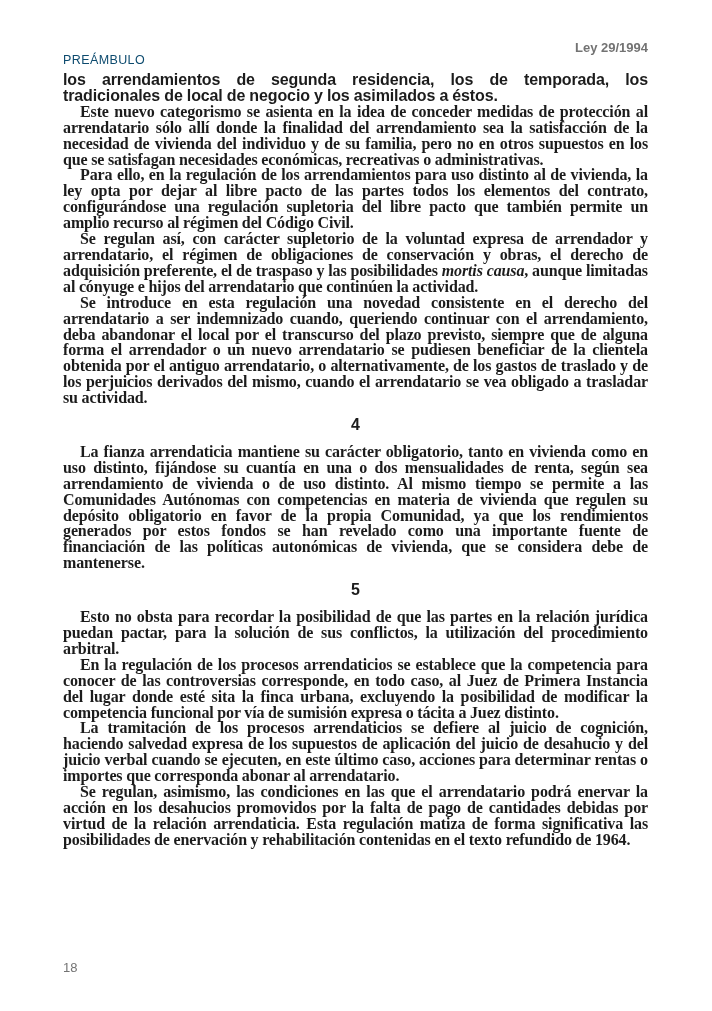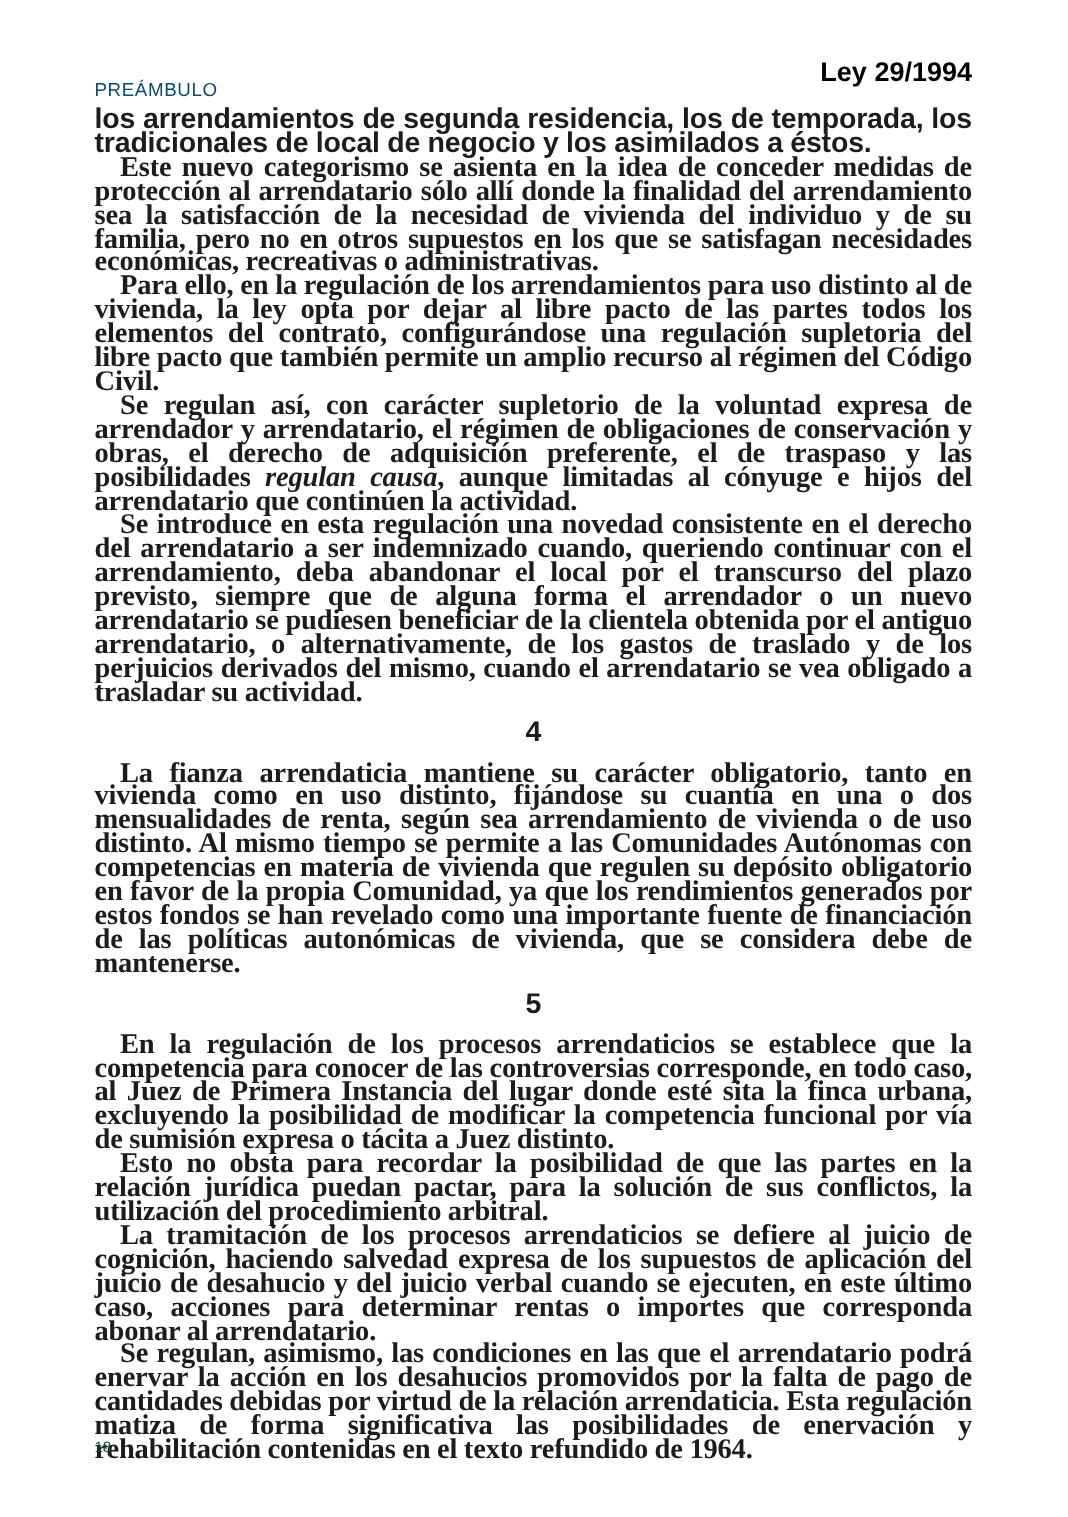--- a/index.html
+++ b/index.html
@@ -29,31 +29,31 @@
     left: 0; right: 0; top: 12px;
     text-align: left;
     font-weight: 400;
     letter-spacing: 0.4px;
     color: #0c4a6e;
   }
   .page-header .header-right {
     position: absolute;
     right: 0; top: 0;
     font-weight: 700;
-    font-size: 18px;
-    color: #000000;
+    font-size: 13px;
+    color: #737373;
   }
 
   .content {
     position: absolute;
     top: 72px;
     left: 63px;
     width: 585px;
     text-align: justify;
-    font-size: 19px;
+    font-size: 16px;
     font-weight: 700;
     line-height: 15.9px;
     letter-spacing: -0.12px;
     word-spacing: -0.2px;
     hyphens: manual;
     -webkit-hyphens: manual;
   }
   .content p { margin: 0; padding: 0; }
   .content p.indent { text-indent: 17px; font-family: Liberation Serif, serif; }
   .section-number {
@@ -61,49 +61,49 @@
     font-weight: 700;
     margin: 11px 0;
     text-indent: 0;
   }
   .italic { font-style: italic; }
 
   .page-footer {
     position: absolute;
     left: 63px;
     top: 960px;
-    font-size: 10px;
+    font-size: 13px;
     font-weight: 400;
-    color: #14532d;
+    color: #737373;
   }
 </style>
 </head>
 <body>
 
 <div class="page">
 
   <div class="page-header">
     <span class="header-center">PREÁMBULO</span>
     <span class="header-right">Ley 29/1994</span>
   </div>
 
   <div class="content">
     <p>los arrendamientos de segunda residencia, los de temporada, los tradicionales de local de negocio y los asimilados a éstos.</p>
     <p class="indent">Este nuevo categorismo se asienta en la idea de conceder medidas de protec­ción al arrendatario sólo allí donde la finalidad del arrendamiento sea la satis­facción de la necesidad de vivienda del individuo y de su familia, pero no en otros supuestos en los que se satisfagan necesidades económicas, recreativas o administrativas.</p>
     <p class="indent">Para ello, en la regulación de los arrendamientos para uso distinto al de vivienda, la ley opta por dejar al libre pacto de las partes todos los elementos del contrato, configurándose una regulación supletoria del libre pacto que también permite un amplio recurso al régimen del Código Civil.</p>
-    <p class="indent"><span>Se regulan así, con carácter supletorio de la voluntad expresa de arrendador y arrendatario, el régimen de obligaciones de conservación y obras, el derecho de adquisición preferente, el de traspaso y las posibilidades </span><span class="italic">regulan causa</span><span>, aunque limitadas al cónyuge e hijos del arrendatario que continúen la actividad.</span></p>
+    <p class="indent"><span>Se regulan así, con carácter supletorio de la voluntad expresa de arrendador y arrendatario, el régimen de obligaciones de conservación y obras, el derecho de adquisición preferente, el de traspaso y las posibilidades </span><span class="italic">mortis causa</span><span>, aunque limitadas al cónyuge e hijos del arrendatario que continúen la actividad.</span></p>
     <p class="indent">Se introduce en esta regulación una novedad consistente en el derecho del arrendatario a ser indemnizado cuando, queriendo continuar con el arrenda­miento, deba abandonar el local por el transcurso del plazo previsto, siempre que de alguna forma el arrendador o un nuevo arrendatario se pudiesen beneficiar de la clientela obtenida por el antiguo arrendatario, o alternativamente, de los gastos de traslado y de los perjuicios derivados del mismo, cuando el arrendata­rio se vea obligado a trasladar su actividad.</p>
 
     <div class="section-number">4</div>
 
     <p class="indent">La fianza arrendaticia mantiene su carácter obligatorio, tanto en vivienda como en uso distinto, fijándose su cuantía en una o dos mensualidades de renta, según sea arrendamiento de vivienda o de uso distinto. Al mismo tiempo se permite a las Comunidades Autónomas con competencias en materia de vivienda que regulen su depósito obligatorio en favor de la propia Comunidad, ya que los rendimientos generados por estos fondos se han revelado como una importante fuente de financiación de las políticas autonómicas de vivienda, que se considera debe de mantenerse.</p>
 
     <div class="section-number">5</div>
 
+    <p class="indent">Esto no obsta para recordar la posibilidad de que las partes en la relación jurídica puedan pactar, para la solución de sus conflictos, la utilización del pro­cedimiento arbitral.</p>
     <p class="indent">En la regulación de los procesos arrendaticios se establece que la compe­tencia para conocer de las controversias corresponde, en todo caso, al Juez de Primera Instancia del lugar donde esté sita la finca urbana, excluyendo la posibilidad de modificar la competencia funcional por vía de sumisión expresa o tácita a Juez distinto.</p>
-    <p class="indent">Esto no obsta para recordar la posibilidad de que las partes en la relación jurídica puedan pactar, para la solución de sus conflictos, la utilización del pro­cedimiento arbitral.</p>
     <p class="indent">La tramitación de los procesos arrendaticios se defiere al juicio de cognición, haciendo salvedad expresa de los supuestos de aplicación del juicio de desahu­cio y del juicio verbal cuando se ejecuten, en este último caso, acciones para determinar rentas o importes que corresponda abonar al arrendatario.</p>
     <p class="indent">Se regulan, asimismo, las condiciones en las que el arrendatario podrá ener­var la acción en los desahucios promovidos por la falta de pago de cantidades debidas por virtud de la relación arrendaticia. Esta regulación matiza de forma significativa las posibilidades de enervación y rehabilitación contenidas en el texto refundido de 1964.</p>
   </div>
 
   <div class="page-footer">18</div>
 
 </div>
 
 </body></html>

